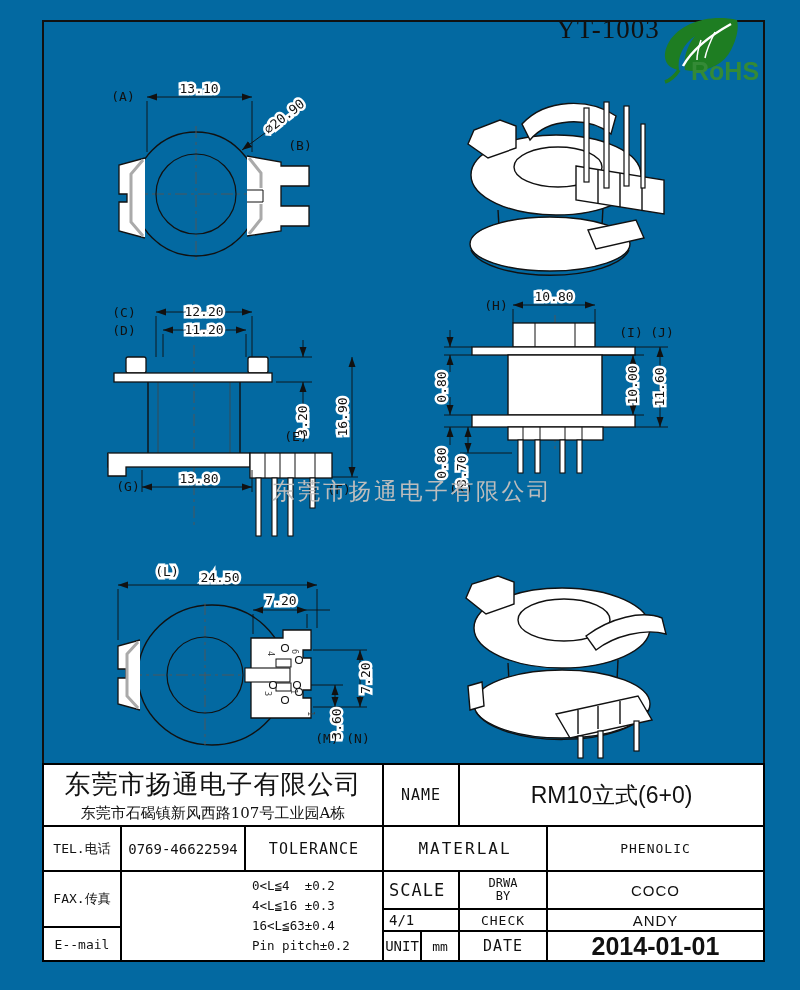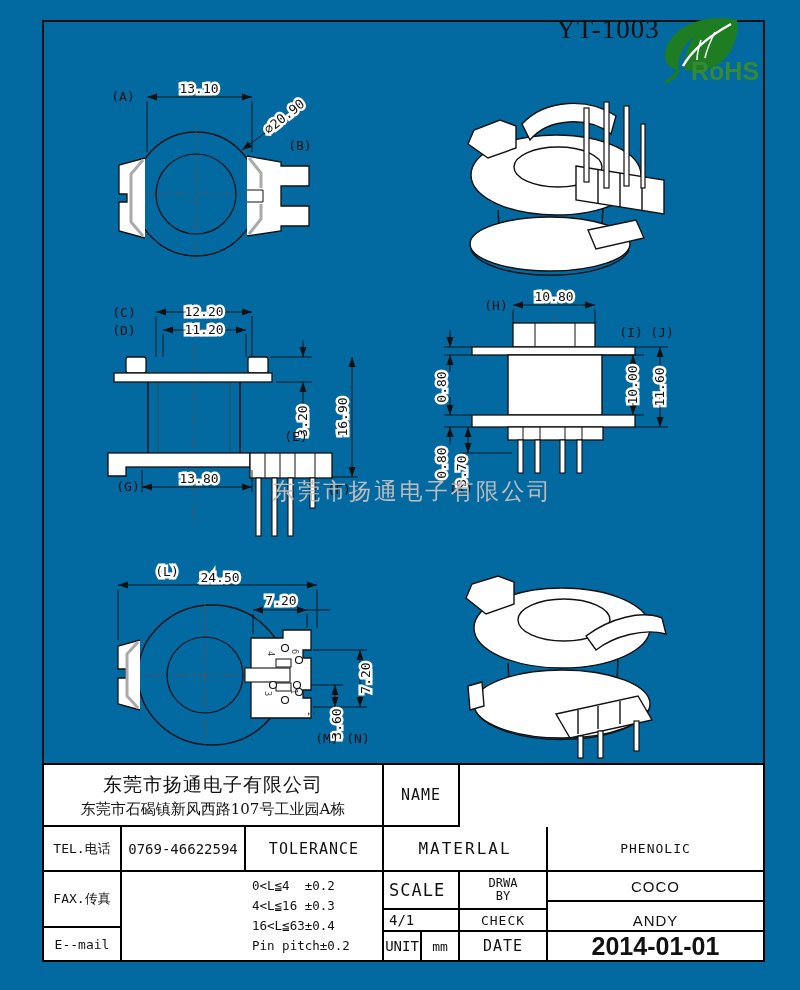--- a/index.html
+++ b/index.html
@@ -15,21 +15,21 @@
   svg text.halo{paint-order:stroke;stroke:#fff;stroke-width:5px;}
   svg text.sm{font-size:8.5px;fill:#444;}
   
   .tblock{left:42px;top:763px;width:723px;height:199px;border:2px solid #000;box-sizing:border-box;z-index:8;background:#fff;}
   .cell{position:absolute;display:flex;align-items:center;justify-content:center;box-sizing:border-box;
         border-right:2px solid #000;border-bottom:2px solid #000;overflow:hidden;}
   .cell.noR{border-right:none;}
   .cell.noB{border-bottom:none;}
   .mono{font-family:"DejaVu Sans Mono",monospace;}
   .company{flex-direction:column;font-family:"DejaVu Serif",serif;}
-  .company .cname{font-size:19px;letter-spacing:1px;}
+  .company .cname{font-size:26px;letter-spacing:1px;}
   .company .caddr{font-size:15px;margin-top:2px;}
   .lbl{font-size:13px;}
   .val{font-size:14px;}
   .tolbody{flex-direction:column;align-items:flex-start;justify-content:center;padding-left:6px;}
   .tolbody div{font-size:12.5px;line-height:20px;white-space:pre;}
   .namecell{font-size:15px;letter-spacing:1px;}
   .nameval{font-size:23px;}
   .matlbl{font-size:16px;letter-spacing:2px;}
   .matval{font-size:13px;letter-spacing:1px;}
   .scalelbl{justify-content:flex-start;padding-left:5px;font-size:17px;letter-spacing:1px;}
@@ -325,28 +325,29 @@
     <div class="cell mono" style="left:202px;top:62px;width:138px;height:45px;font-size:15px;letter-spacing:1px;">TOLERANCE</div>
     <div class="cell lbl mono" style="left:0;top:107px;width:78px;height:56px;">FAX.传真</div>
     <div class="cell lbl mono noB" style="left:0;top:163px;width:78px;height:32px;">E--mail</div>
     <div class="cell tolbody mono noB" style="left:202px;top:107px;width:138px;height:88px;">
       <div>0&lt;L≦4  ±0.2</div>
       <div>4&lt;L≦16 ±0.3</div>
       <div>16&lt;L≦63±0.4</div>
       <div>Pin pitch±0.2</div>
     </div>
     <div class="cell namecell mono" style="left:340px;top:0;width:76px;height:62px;">NAME</div>
+    <div class="cell nameval noR" style="left:416px;top:0;width:303px;height:62px;">RM10立式(6+0)</div>
     <div class="cell matlbl mono" style="left:340px;top:62px;width:164px;height:45px;text-align:right;">MATERLAL</div>
     <div class="cell matval mono noR" style="left:504px;top:62px;width:215px;height:45px;">PHENOLIC</div>
     <div class="cell scalelbl mono" style="left:340px;top:107px;width:76px;height:38px;">SCALE</div>
     <div class="cell drwa mono" style="left:416px;top:107px;width:88px;height:38px;">
       <div>DRWA</div>
       <div>BY</div>
     </div>
-    <div class="cell person noR" style="left:504px;top:107px;width:215px;height:30px;">COCO</div>
+    <div class="cell person noR" style="left:504px;top:107px;width:215px;height:38px;">COCO</div>
     <div class="cell scaleval mono" style="left:340px;top:145px;width:76px;height:22px;">4/1</div>
     <div class="cell checklbl mono" style="left:416px;top:145px;width:88px;height:22px;">CHECK</div>
     <div class="cell person noR" style="left:504px;top:145px;width:215px;height:22px;">ANDY</div>
     <div class="cell lbl mono noB" style="left:340px;top:167px;width:38px;height:28px;font-size:14px;">UNIT</div>
     <div class="cell lbl mono noB" style="left:378px;top:167px;width:38px;height:28px;">mm</div>
     <div class="cell mono noB" style="left:416px;top:167px;width:88px;height:28px;font-size:15px;letter-spacing:1px;">DATE</div>
     <div class="cell bigdate noR noB" style="left:504px;top:167px;width:215px;height:28px;">2014-01-01</div>
   </div>
 
 </div>

